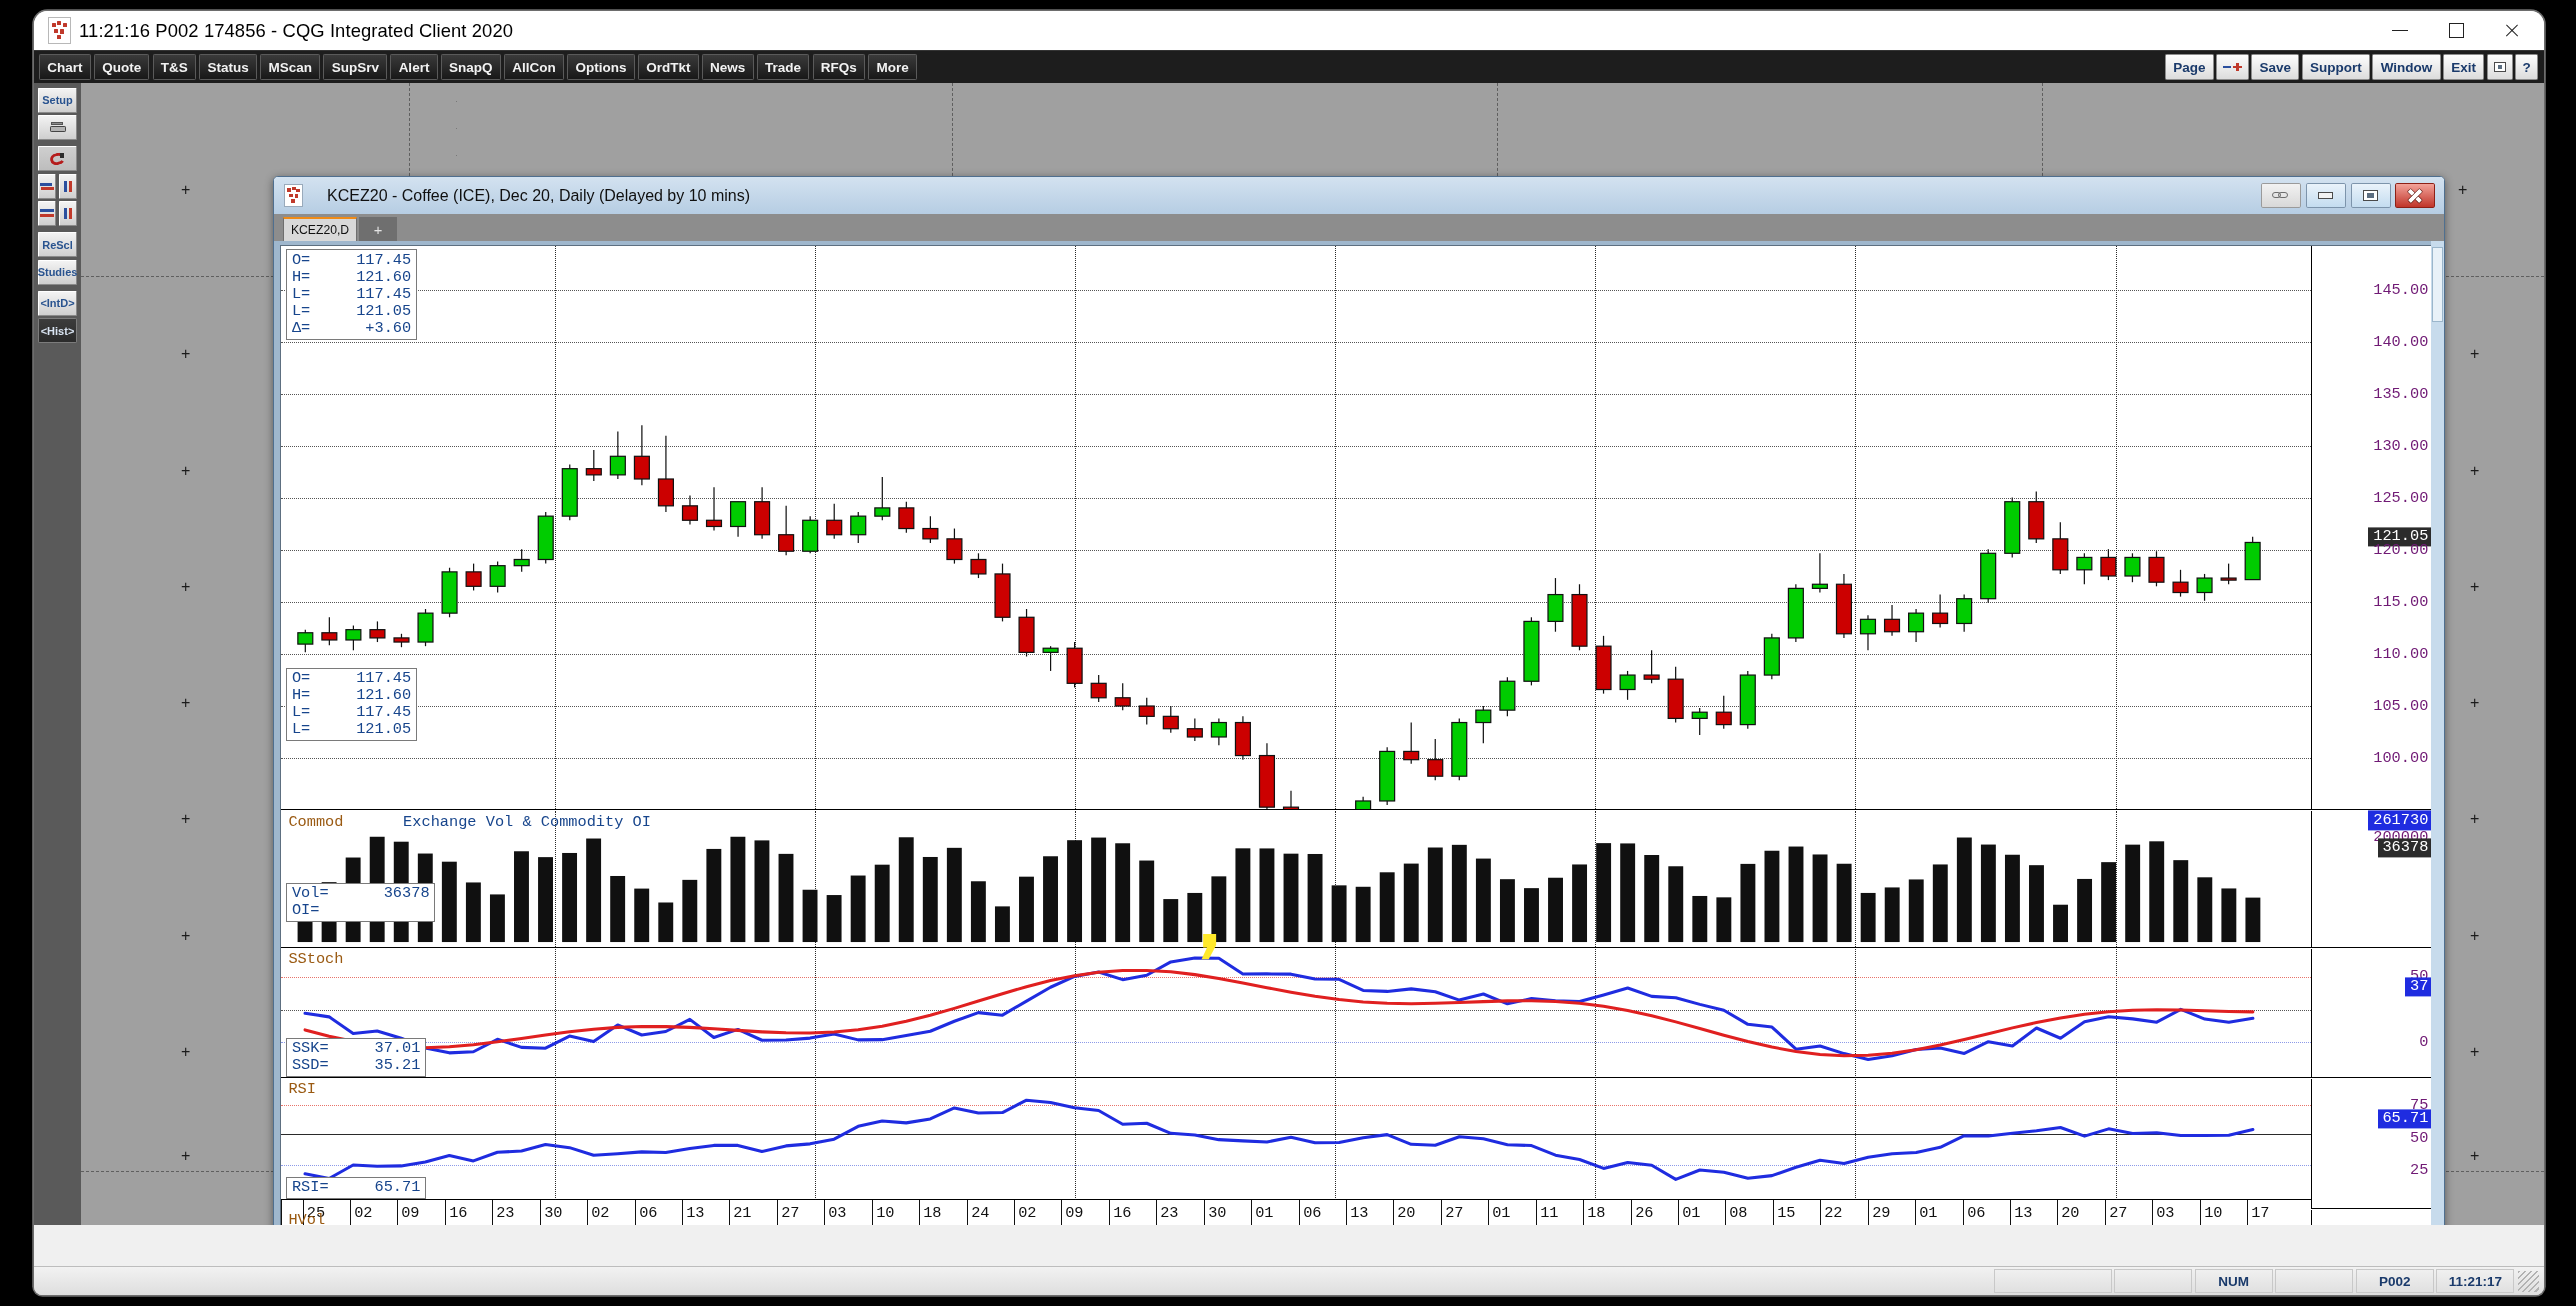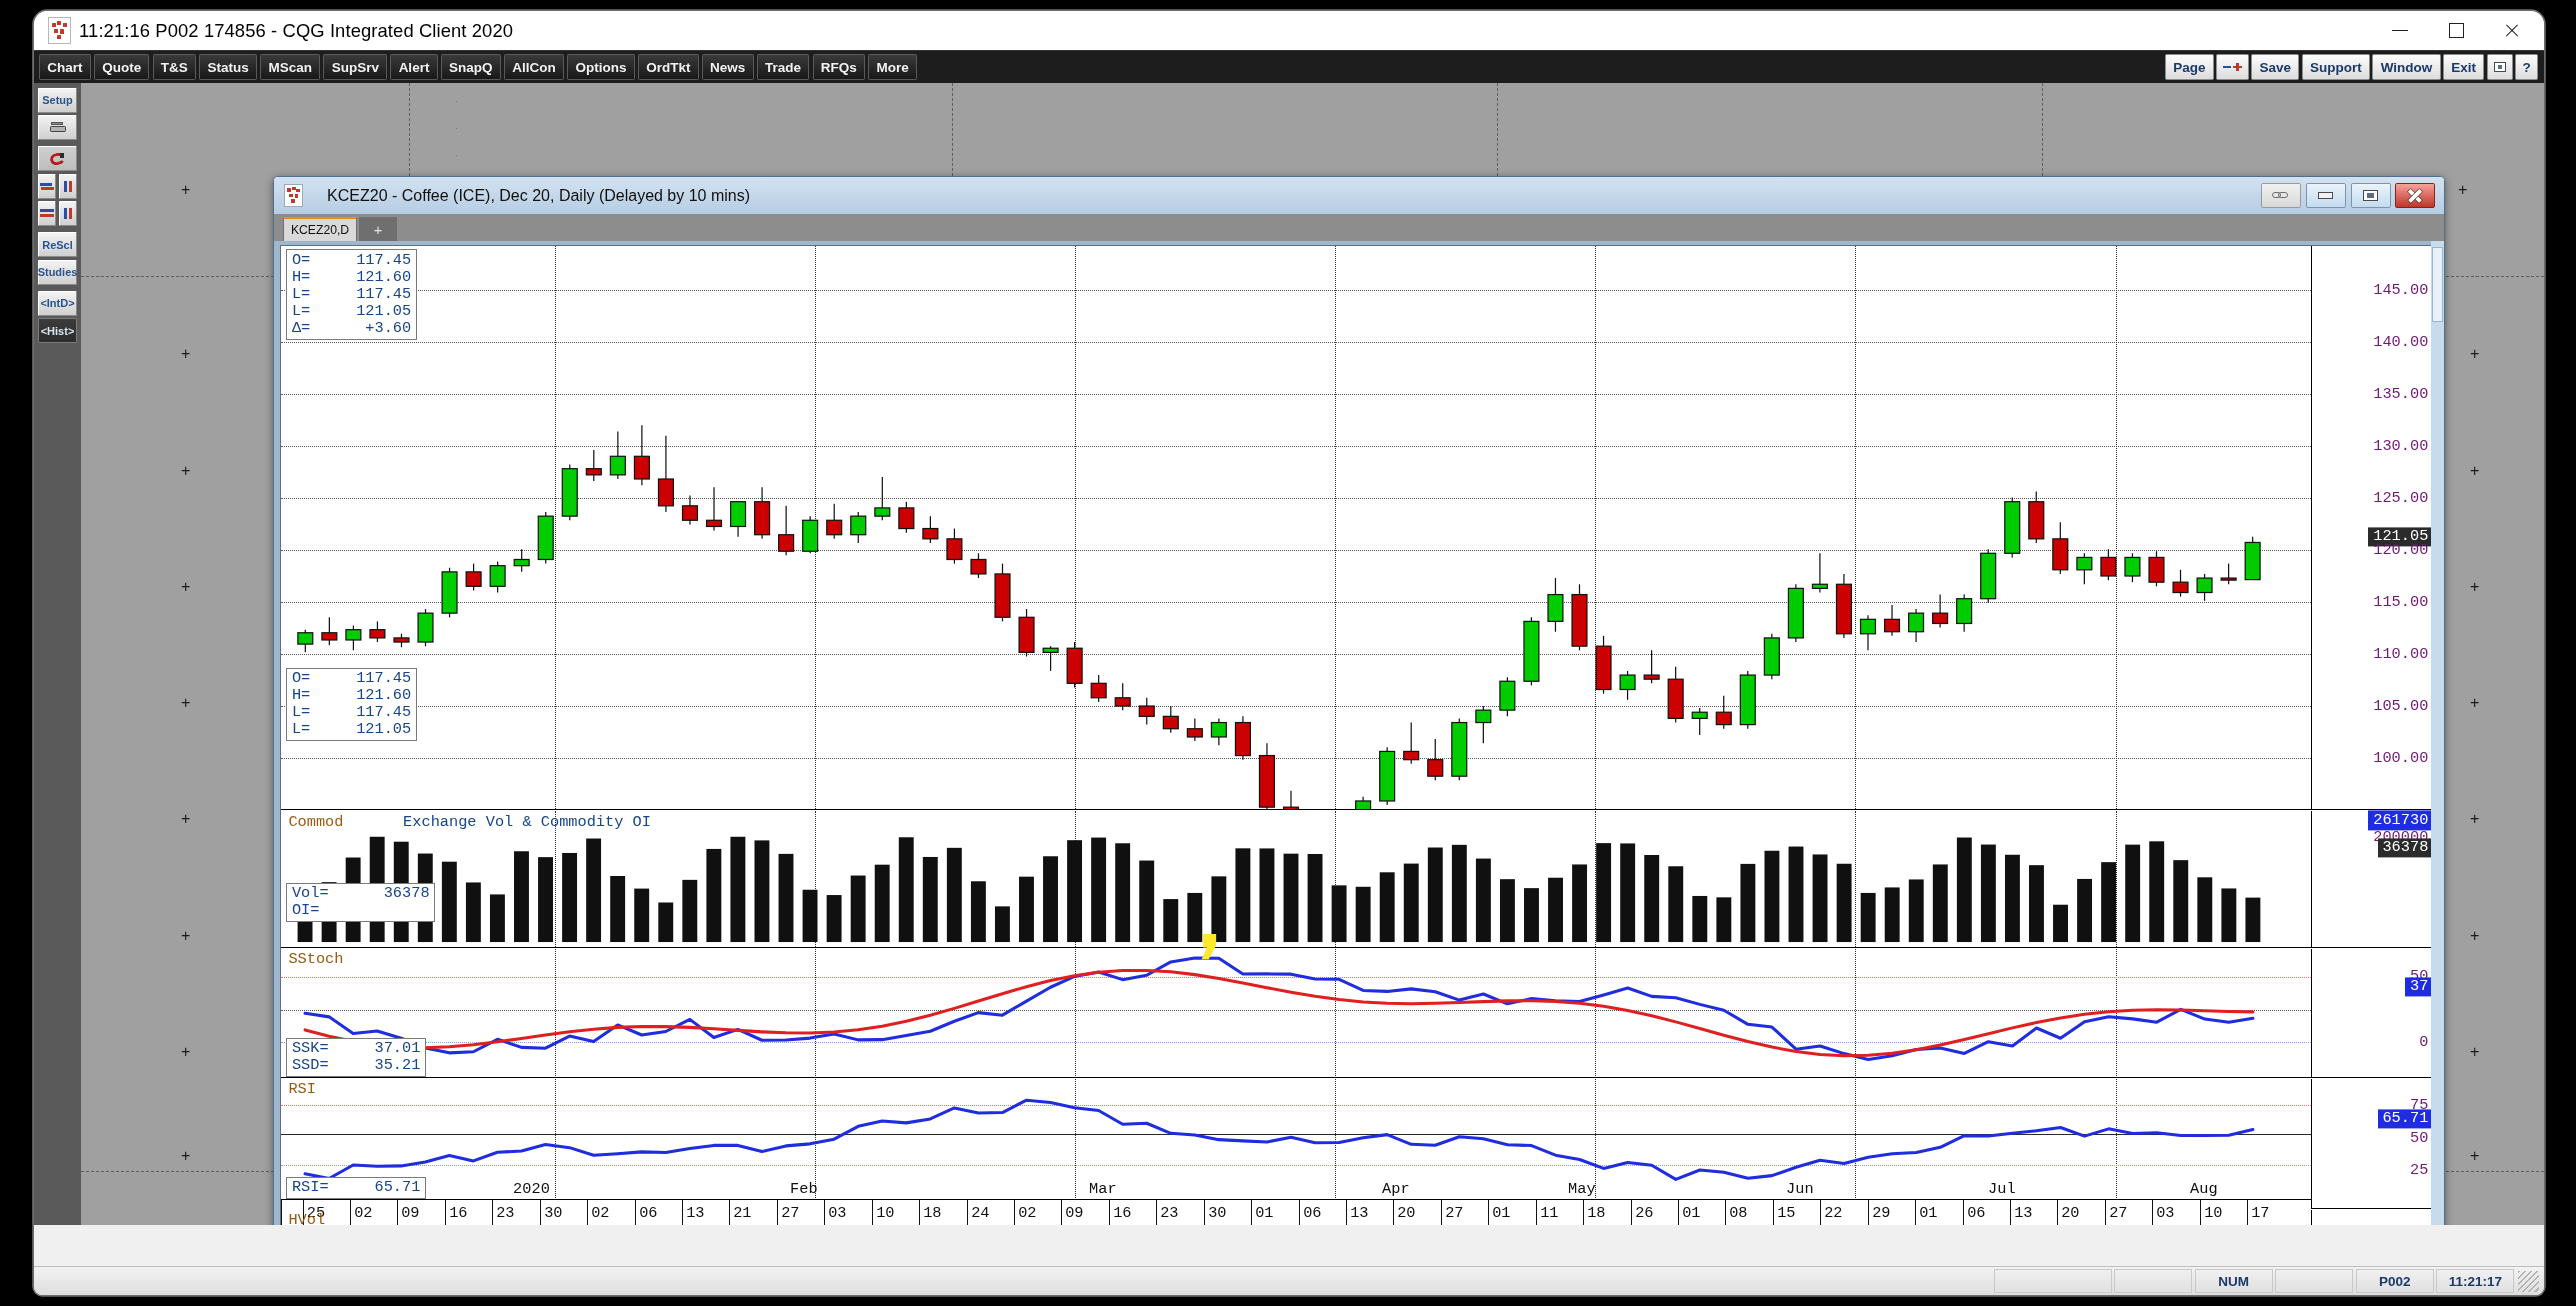--- a/index.html
+++ b/index.html
@@ -920,30 +920,20 @@
               <div class="xtickbox" style="left: 1871px; width: 47px;">
                 <span>03</span>
               </div>
               <div class="xtickbox" style="left: 1919px; width: 47px;">
                 <span>10</span>
               </div>
               <div class="xtickbox" style="left: 1966px; width: 47px;">
                 <span>17</span>
               </div>
             </div>
-          <div id="xmonths" style="position:absolute;left:0;right:126px;bottom:29px;height:21px;">
-              <div class="xmonth" style="left: 232px; top: 1.2px;">2020</div>
-              <div class="xmonth" style="left: 509px; top: 1.2px;">Feb</div>
-              <div class="xmonth" style="left: 808px; top: 1.2px;">Mar</div>
-              <div class="xmonth" style="left: 1101px; top: 1.2px;">Apr</div>
-              <div class="xmonth" style="left: 1287px; top: 1.2px;">May</div>
-              <div class="xmonth" style="left: 1505px; top: 1.2px;">Jun</div>
-              <div class="xmonth" style="left: 1707px; top: 1.2px;">Jul</div>
-              <div class="xmonth" style="left: 1909px; top: 1.2px;">Aug</div>
-            </div>
 
         </div>
       </div>
 
       <div id="cw-scroll">
         <div class="thumb"></div>
       </div>
     </div>
 
   </div>

